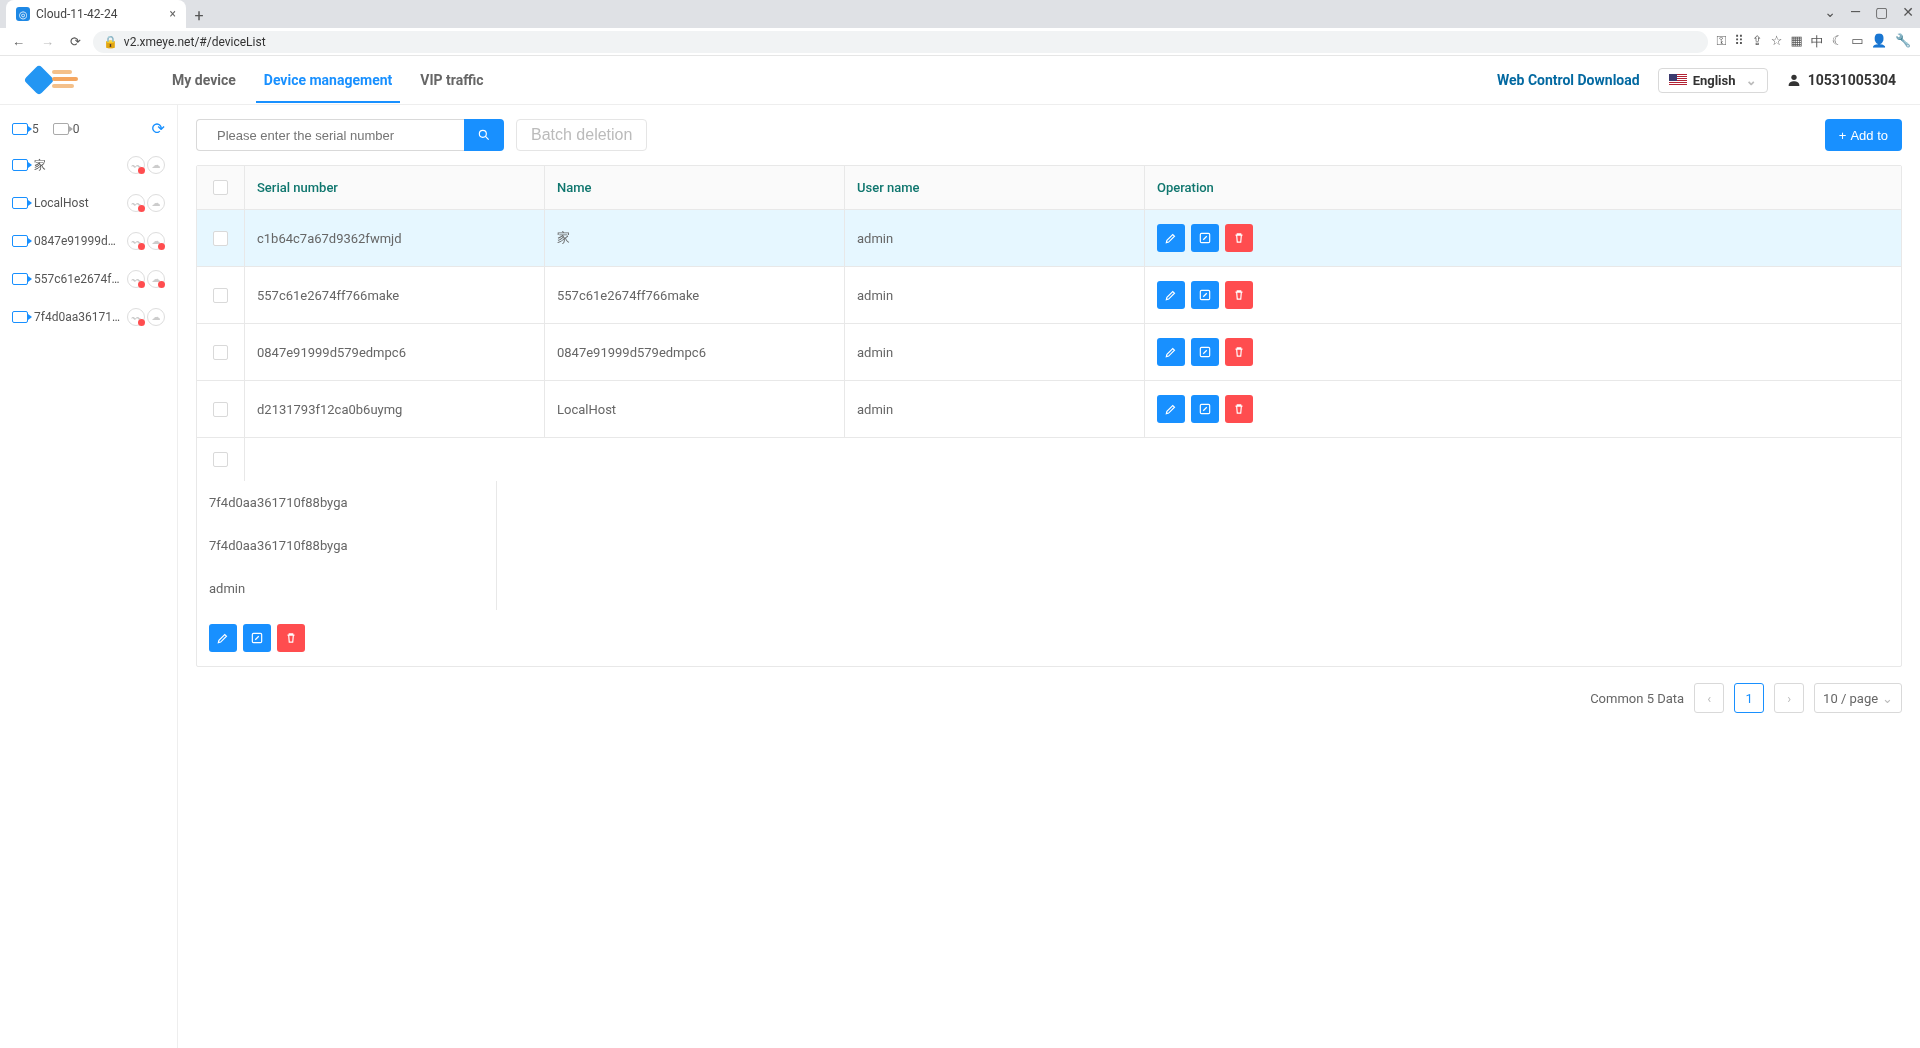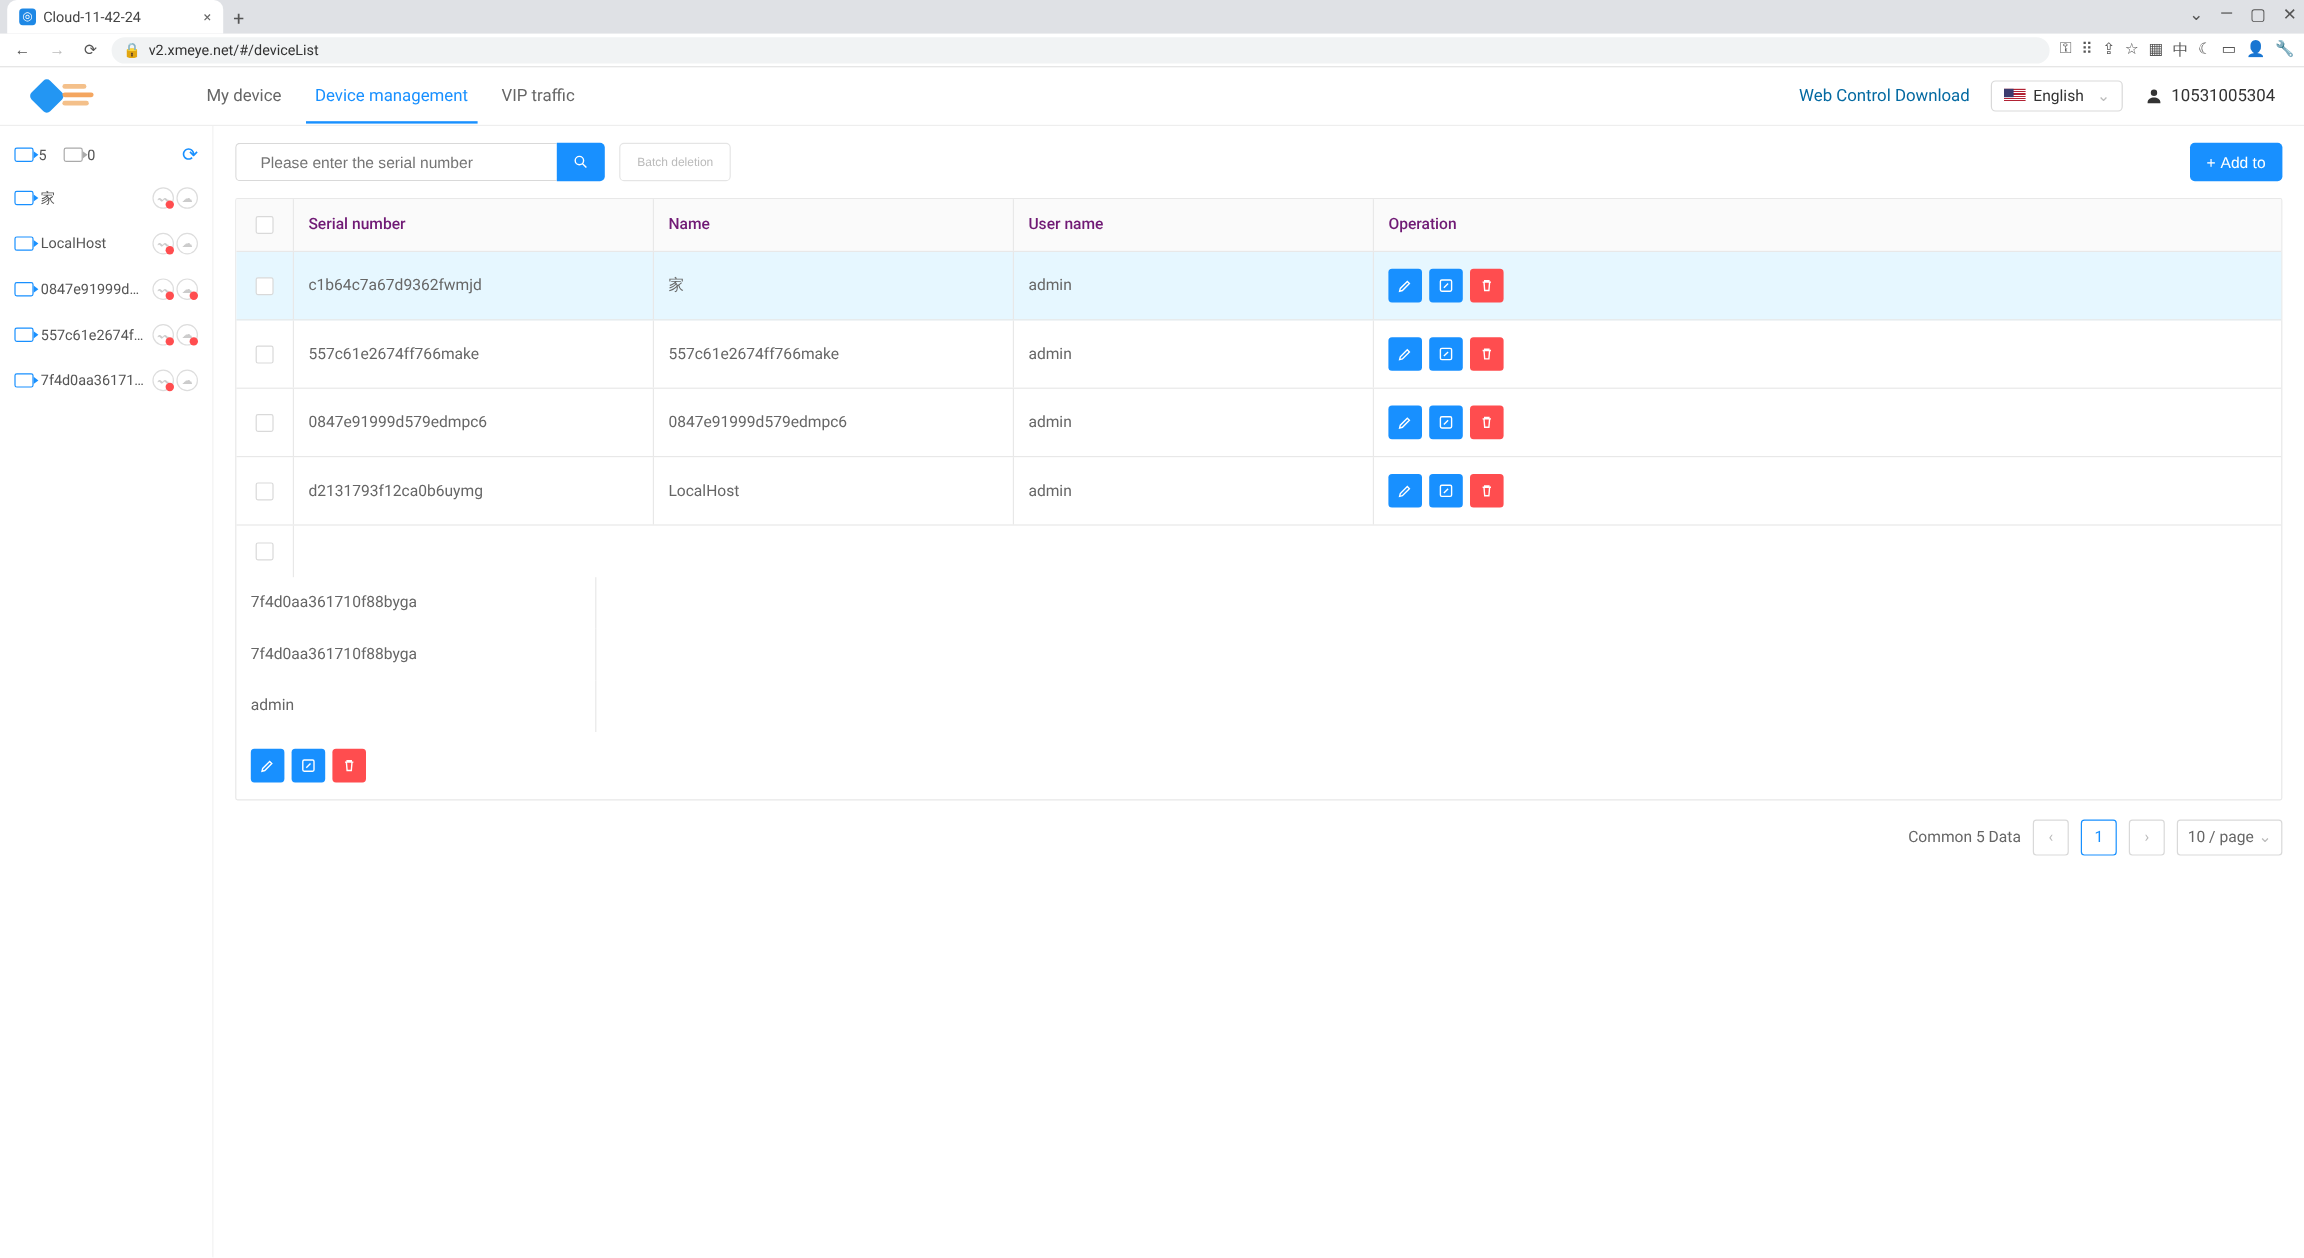--- a/index.html
+++ b/index.html
@@ -15,21 +15,21 @@
 .win-controls { position: absolute; right: 6px; top: 4px; display: flex; gap: 14px; color: #555; font-size: 14px; }
 .win-controls span { cursor: pointer; }
 .addr-row { height: 28px; background: #fff; display: flex; align-items: center; padding: 0 8px; gap: 8px; border-bottom: 1px solid #e6e6e6; }
 .navbtn { color: #555; cursor: pointer; padding: 2px 4px; display: inline-flex; }
 .addr-bar { flex: 1; display: flex; align-items: center; background: #f1f3f4; border-radius: 14px; height: 22px; padding: 0 10px; font-size: 12px; color: #333; gap: 6px;}
 .lockicon { color: #5f6368; }
 .ext-icons { display: flex; gap: 8px; color: #555; font-size: 13px; }
 .ext-icons span { cursor: pointer; }
 
 
-.app-header { height: 49px; display: flex; align-items: center; padding: 0 24px; border-bottom: 1px solid #eee; gap: 30px; }
+.app-header { height: 49px; display: flex; align-items: center; padding: 0 24px; border-bottom: 1px solid #eee; gap: 30px; font-weight: bold; }
 .logo { width: 58px; height: 28px; position: relative; }
 .logo .diamond { width: 22px; height: 22px; background: #2396f3; transform: rotate(45deg); border-radius: 4px; position: absolute; left: 4px; top: 3px; }
 .logo .bars { position: absolute; left: 28px; top: 4px; display: flex; flex-direction: column; gap: 3px;}
 .logo .bars span { display: block; width: 26px; height: 4px; border-radius: 2px;}
 .logo .bars span:nth-child(1){ background:#f4c08a; width:20px;}
 .logo .bars span:nth-child(2){ background:#f4a660;}
 .logo .bars span:nth-child(3){ background:#f4c08a; width:22px;}
 .nav-menu { display: flex; gap: 28px; margin-left: 60px; }
 .nav-item { color: #666; font-size: 14px; padding: 14px 0; cursor: pointer; position: relative; }
 .nav-item.active { color: #1890ff; }
@@ -62,28 +62,28 @@
 .status-dot { width: 18px; height: 18px; border-radius: 50%; border: 1.5px solid #ddd; position: relative; display:inline-flex; align-items:center; justify-content:center; font-size:9px; color:#ccc;}
 .status-dot.alert::after{content:""; position:absolute; right:-1px; bottom:-1px; width:7px; height:7px; background:#ff4d4f; border-radius:50%;}
 .status-dot.cloud{ }
 
 
 .main { flex: 1; padding: 14px 18px; background: #fff; overflow: auto; }
 .toolbar-row { display: flex; align-items: center; gap: 12px; margin-bottom: 14px; }
 .search-wrap { display: flex; }
 .search-input { width: 268px; height: 32px; border: 1px solid #d9d9d9; border-right: none; border-radius: 4px 0 0 4px; padding: 0 20px; font-size: 13px; outline: none; }
 .search-btn { width: 40px; height: 32px; background: #1890ff; border: none; border-radius: 0 4px 4px 0; color: #fff; cursor: pointer; display:flex; align-items:center; justify-content:center;}
-.batch-btn { height: 32px; padding: 0 14px; border: 1px solid #e5e5e5; background: #fff; color: #bbb; border-radius: 4px; cursor: not-allowed; font-size: 10px;}
+.batch-btn { height: 32px; padding: 0 14px; border: 1px solid #e5e5e5; background: #fff; color: #bbb; border-radius: 4px; cursor: not-allowed; font-size: 16px;}
 .addto-btn { margin-left: auto; height: 32px; padding: 0 14px; background: #1890ff; color: #fff; border: none; border-radius: 4px; cursor: pointer; font-size: 13px; display:flex; align-items:center; gap:4px;}
 
 
 .tbl { border: 1px solid #e8e8e8; border-radius: 2px; }
 .thead { display: flex; background: #fafafa; border-bottom: 1px solid #e8e8e8; }
 .th, .td { padding: 14px 12px; font-size: 13px; display: flex; align-items: center; }
-.th { color: #701a75; font-weight: 500; text-align: right; }
+.th { color: #0f766e; font-weight: 500; text-align: right; }
 .col-check { width: 48px; justify-content: center; border-right: 1px solid #e8e8e8;}
 .col-serial { width: 300px; border-right: 1px solid #e8e8e8;}
 .col-name { width: 300px; border-right: 1px solid #e8e8e8;}
 .col-user { width: 300px; border-right: 1px solid #e8e8e8;}
 .col-op { flex: 1; }
 .tbody .trow { display: flex; border-bottom: 1px solid #e8e8e8; }
 .tbody .trow:last-child { border-bottom: none; flex-direction: column; }
 .trow.hovered { background: #e6f7ff; }
 .td { color: #666; }
 .chk { width: 15px; height: 15px; border: 1px solid #d9d9d9; border-radius: 2px; background: #fff; cursor: pointer;}

